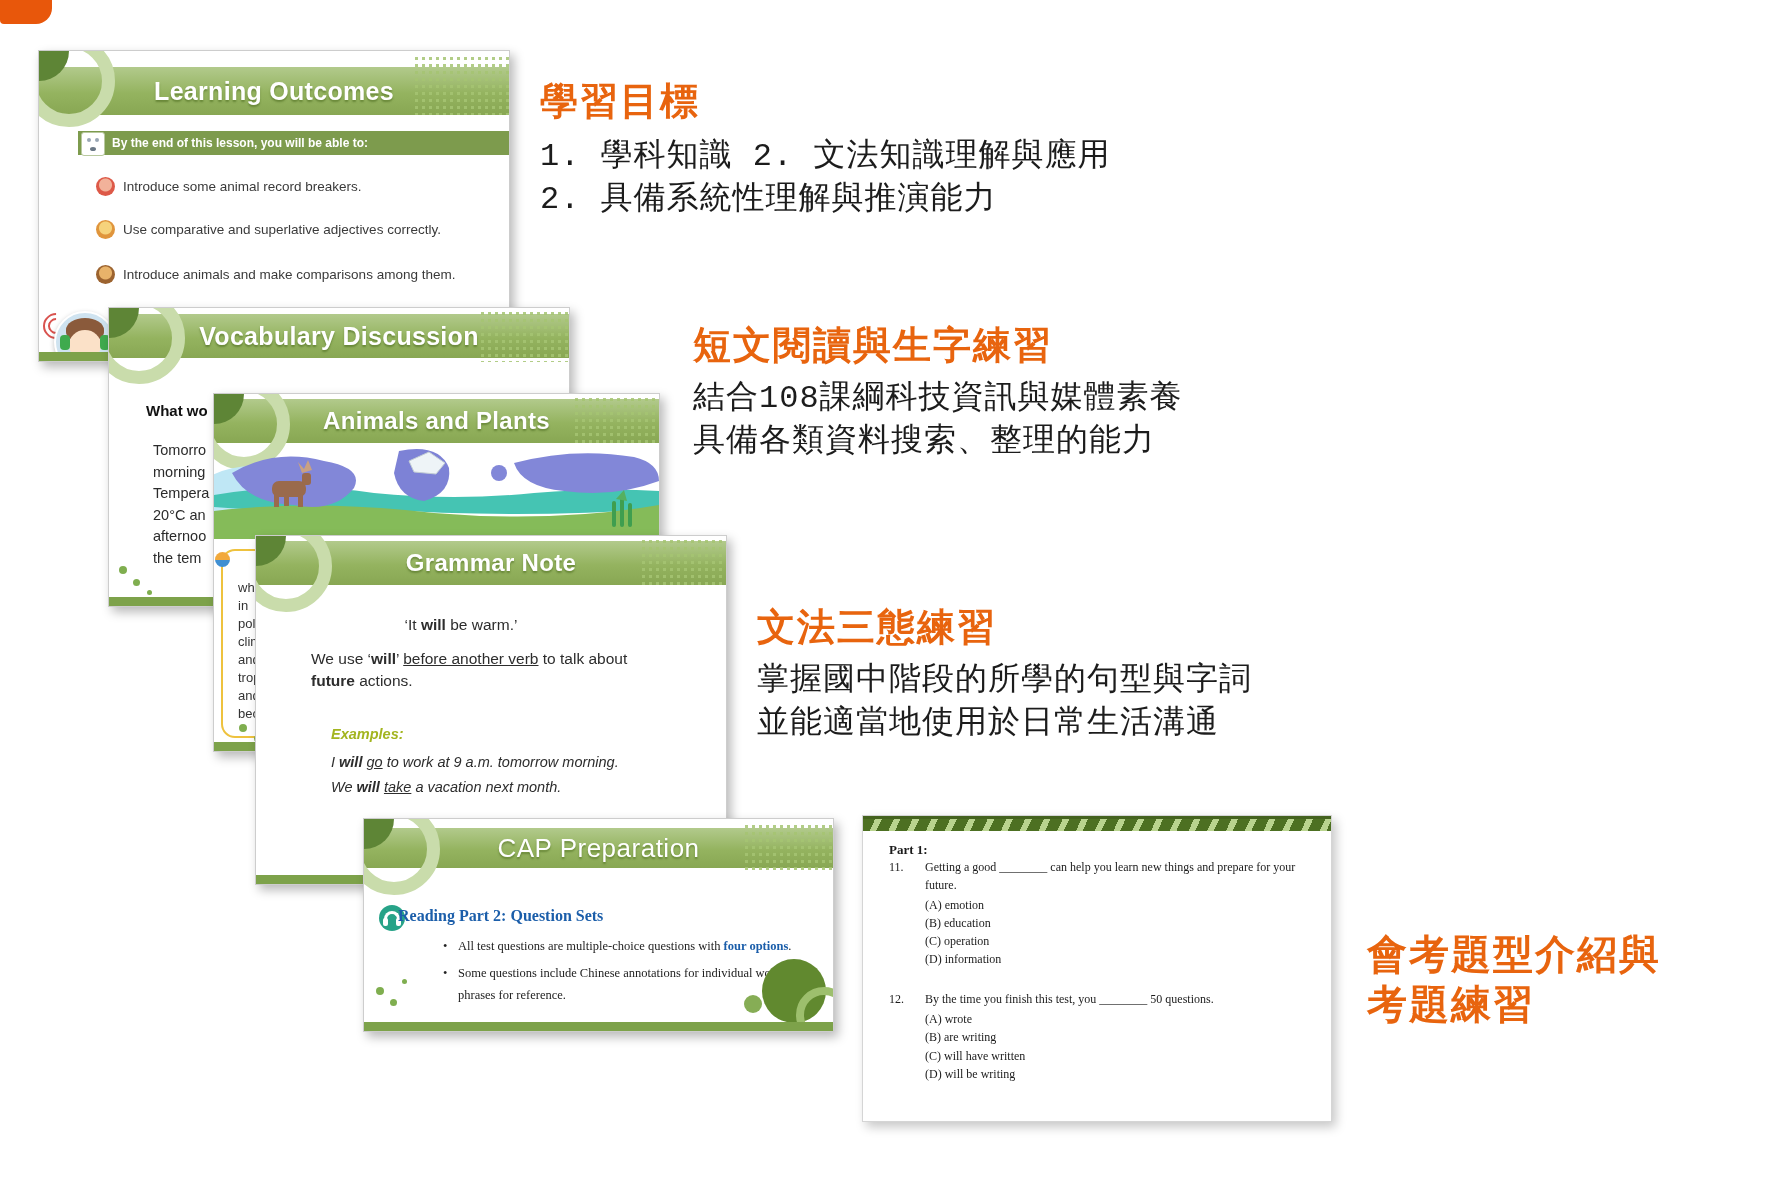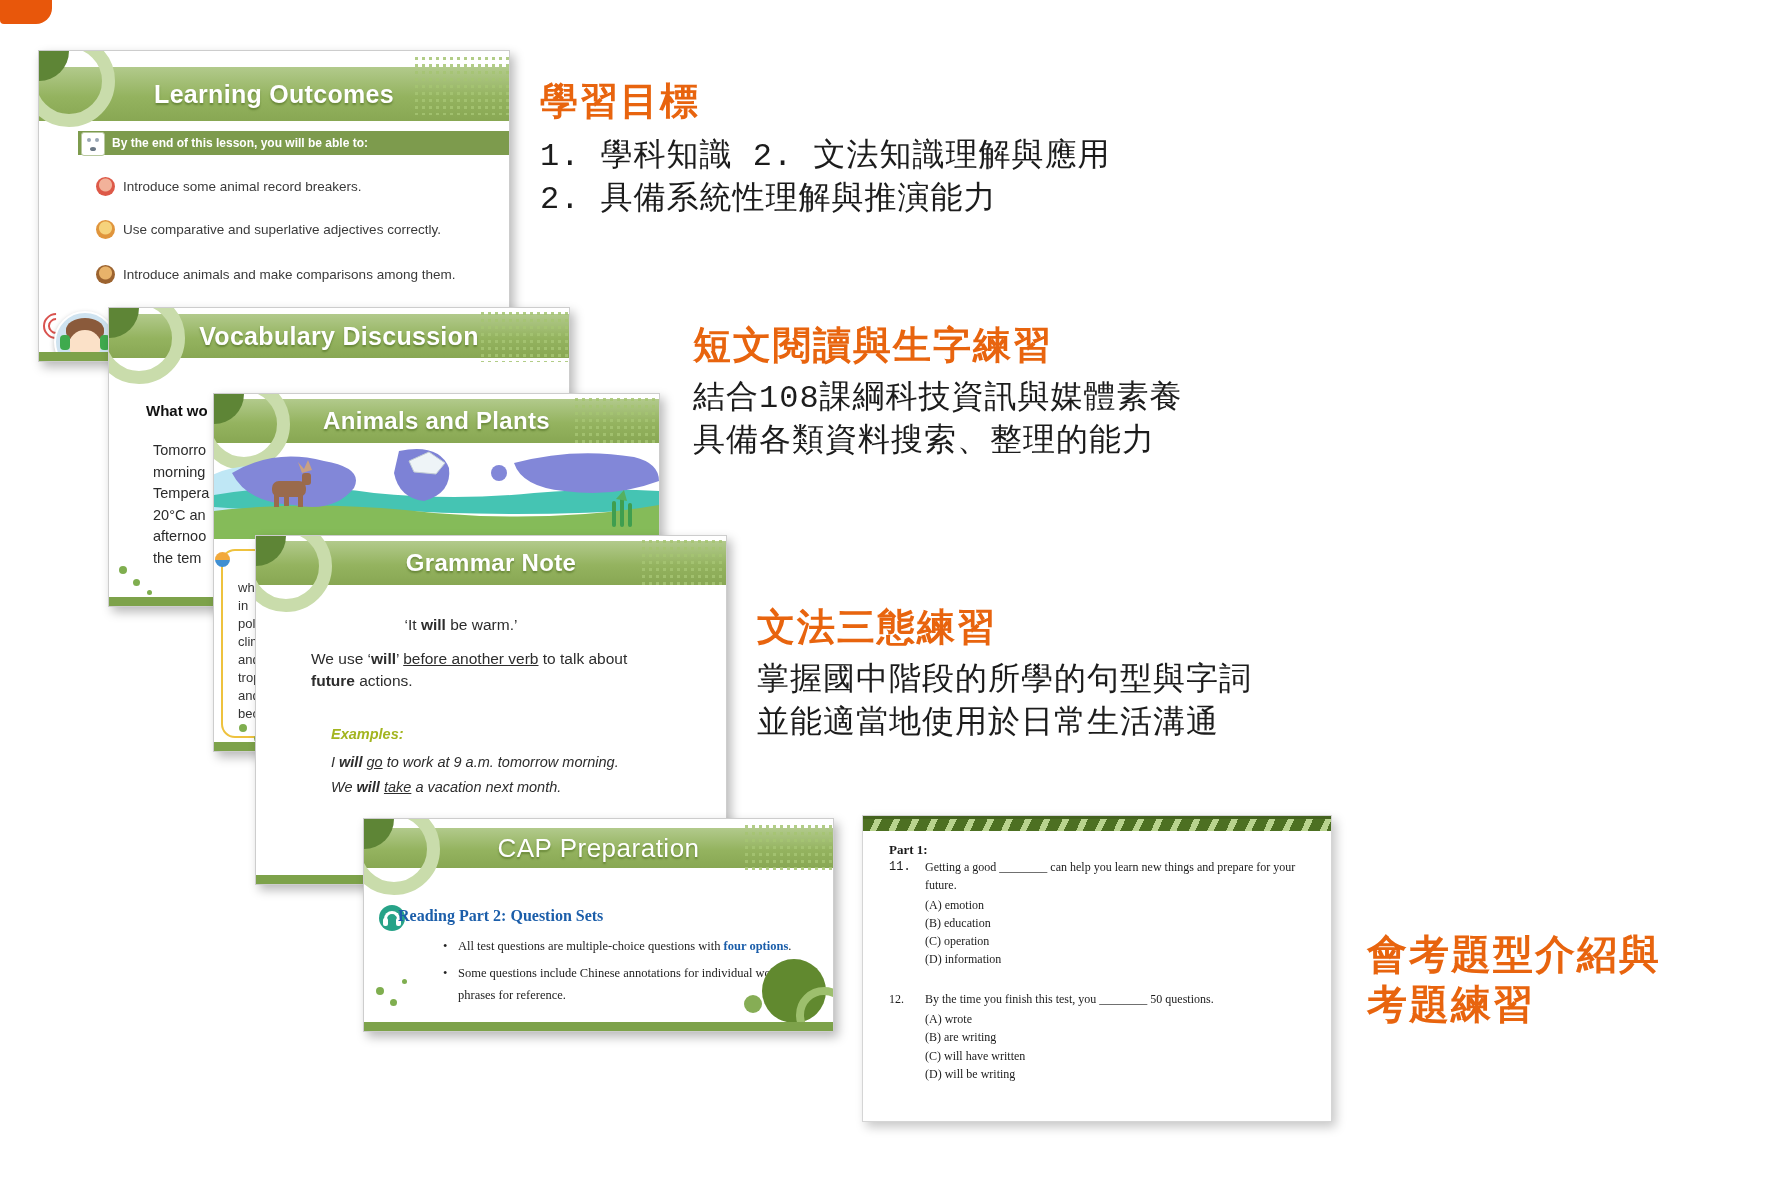--- a/index.html
+++ b/index.html
@@ -84,21 +84,21 @@
   .corner-red{position:absolute;top:0;left:0;width:52px;height:24px;background:#e8570b;border-radius:0 0 16px 4px;}
 </style>
 </head>
 <body>
 
 <div class="canvas">
 
   <div class="corner-red"></div>
 
   <div class="slide" style="left:38px;top:50px;width:470px;height:310px;z-index:1;">
-    <div class="band" style="top:16px;height:54px;font-size:25px;">Learning Outcomes</div>
+    <div class="band" style="top:16px;height:48px;font-size:25px;">Learning Outcomes</div>
     <div class="hdots" style="right:0;top:4px;width:96px;height:60px;"></div>
     <div class="cdeco">
         <span class="ring"></span>
         <span class="leaf"></span>
       </div>
     <div class="banner" style="left:39px;right:0;top:80px;height:24px;padding-left:34px;">
       <span class="bear" style="left:3px;top:1px;"></span>
       <span>By the end of this lesson, you will be able to:</span>
     </div>
     <span class="badge b1" style="left:57px;top:126px;"></span>
@@ -230,21 +230,21 @@
     <span class="blob3" style="left:380px;top:176px;width:18px;height:18px;"></span>
     <span class="gdot" style="left:12px;top:168px;width:8px;height:8px;"></span>
     <span class="gdot" style="left:26px;top:180px;width:7px;height:7px;"></span>
     <span class="gdot" style="left:38px;top:160px;width:5px;height:5px;"></span>
     <div class="bar"></div>
   </div>
 
   <div class="exam-page" style="left:862px;top:815px;width:468px;height:305px;z-index:1;">
     <div class="stripe"></div>
     <span class="epart" style="left:26px;top:26px;">Part 1:</span>
-    <span class="etext" style="left:26px;top:44px;font-family:Liberation Mono, monospace;">11.</span>
+    <span class="etext" style="left:26px;top:44px;">11.</span>
     <span class="etext" style="left:62px;top:44px;">Getting a good ________ can help you learn new things and prepare for your</span>
     <span class="etext" style="left:62px;top:62px;">future.</span>
     <span class="etext" style="left:62px;top:82px;">(A) emotion</span>
     <span class="etext" style="left:62px;top:100px;">(B) education</span>
     <span class="etext" style="left:62px;top:118px;text-align:center;">(C) operation</span>
     <span class="etext" style="left:62px;top:136px;">(D) information</span>
     <span class="etext" style="left:26px;top:176px;">12.</span>
     <span class="etext" style="left:62px;top:176px;">By the time you finish this test, you ________ 50 questions.</span>
     <span class="etext" style="left:62px;top:196px;">(A) wrote</span>
     <span class="etext" style="left:62px;top:214px;">(B) are writing</span>

